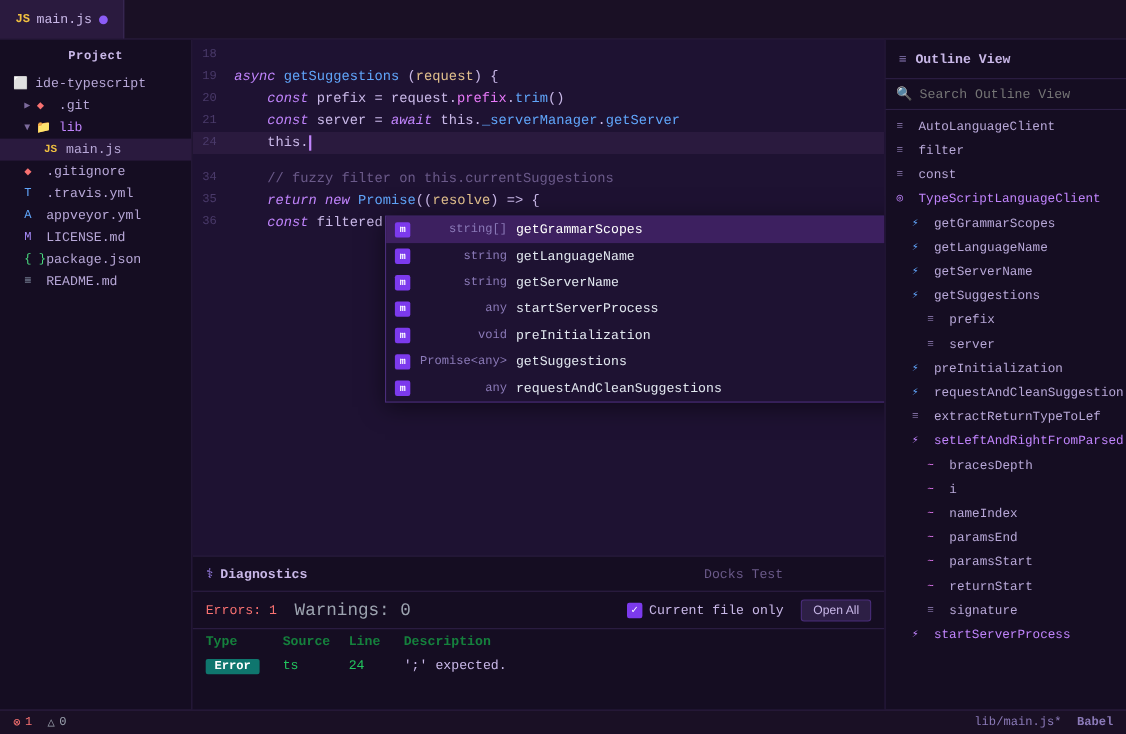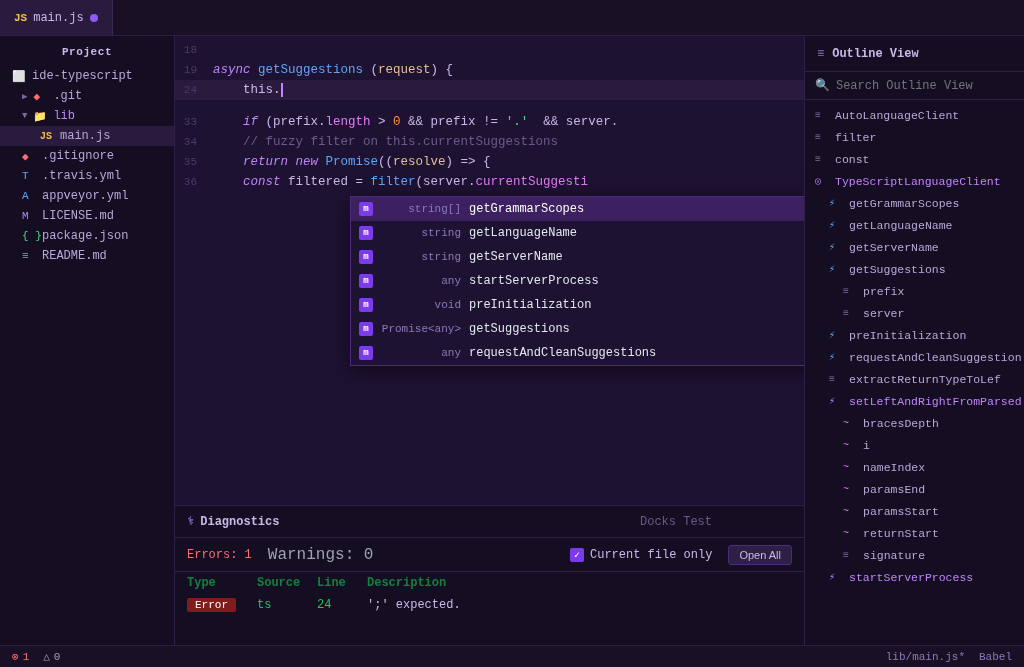--- a/index.html
+++ b/index.html
@@ -273,26 +273,26 @@
     .col-source { width: 60px; }
     .col-line { width: 50px; }
     .col-desc { flex: 1; }
     .diag-row {
       display: flex;
       align-items: center;
       padding: 4px 12px;
       gap: 0;
     }
     .error-badge {
-      background: #7f1d1d;
+      background: #0f766e;
       color: #fff;
       font-size: 11px;
       padding: 1px 8px;
       border-radius: 2px;
-      font-weight: normal;
+      font-weight: bold;
     }
     .diag-cell {
       font-size: 12px;
       color: #22c55e;
     }
     .diag-desc { flex: 1; color: #c9b8e8; }
 
     
     .outline-panel {
       width: 220px;
@@ -361,21 +361,21 @@
       background: #1a1025;
       border-top: 1px solid #2d1f45;
       height: 22px;
       padding: 0 12px;
       gap: 14px;
       flex-shrink: 0;
     }
     .status-error { color: #f87171; font-size: 11px; display: flex; align-items: center; gap: 4px; }
     .status-warn { color: #9ca3af; font-size: 11px; display: flex; align-items: center; gap: 4px; }
     .status-file { color: #8b7ab8; font-size: 11px; margin-left: auto; }
-    .status-lang { color: #8b7ab8; font-size: 11px; }
+    .status-lang { color: #8b7ab8; font-size: 11px; font-weight: bold; }
 
     
     ::-webkit-scrollbar { width: 4px; }
     ::-webkit-scrollbar-track { background: transparent; }
     ::-webkit-scrollbar-thumb { background: #3d2060; border-radius: 2px; }
   </style>
 </head>
 <body>
 
 <div class="top-bar">
@@ -451,21 +451,29 @@
         <div class="code-line">
           <span class="line-num">18</span>
           <span class="line-content"></span>
         </div>
 
         <div class="code-line">
           <span class="line-num">19</span>
           <span class="line-content"><span class="kw">async </span><span class="fn">getSuggestions</span><span class="var"> (</span><span class="param">request</span><span class="var">) {</span></span>
         </div>
 
-
+        <div class="code-line">
+          <span class="line-num">20</span>
+          <span class="line-content"><span class="var">    </span><span class="kw">const </span><span class="var">prefix = request.</span><span class="prop">prefix</span><span class="var">.</span><span class="method">trim</span><span class="var">()</span></span>
+        </div>
+
+        <div class="code-line">
+          <span class="line-num">21</span>
+          <span class="line-content"><span class="var">    </span><span class="kw">const </span><span class="var">server = </span><span class="kw">await </span><span class="var">this.</span><span class="method">_serverManager</span><span class="var">.</span><span class="method">getServer</span></span>
+        </div>
 
         <div class="code-line cursor-line">
           <span class="line-num">24</span>
           <span class="line-content"><span class="var">    this.</span><span class="cursor"></span></span>
         </div>
       </div>
 
       <div class="autocomplete">
 
         <div class="ac-item selected">
@@ -506,24 +514,20 @@
         </div>
         <div class="ac-item">
           <span class="ac-badge">m</span>
           <span class="ac-type">any</span>
           <span class="ac-name">requestAndCleanSuggestions</span>
 
         </div>
       </div>
 
       <div class="code-lines" style="margin-top: 4px;">
-        <div class="code-line">
-          <span class="line-num">33</span>
-          <span class="line-content"><span class="var">    </span><span class="kw">if </span><span class="var">(prefix.</span><span class="prop">length</span><span class="var"> &gt; </span><span class="num">0</span><span class="var"> &amp;&amp; prefix != </span><span class="str">'.'</span><span class="var">  &amp;&amp; server.</span></span>
-        </div>
         <div class="code-line">
           <span class="line-num">34</span>
           <span class="line-content"><span class="comment">    // fuzzy filter on this.currentSuggestions</span></span>
         </div>
         <div class="code-line">
           <span class="line-num">35</span>
           <span class="line-content"><span class="var">    </span><span class="kw">return </span><span class="kw">new </span><span class="fn">Promise</span><span class="var">((</span><span class="param">resolve</span><span class="var">) =&gt; {</span></span>
         </div>
         <div class="code-line">
           <span class="line-num">36</span>

